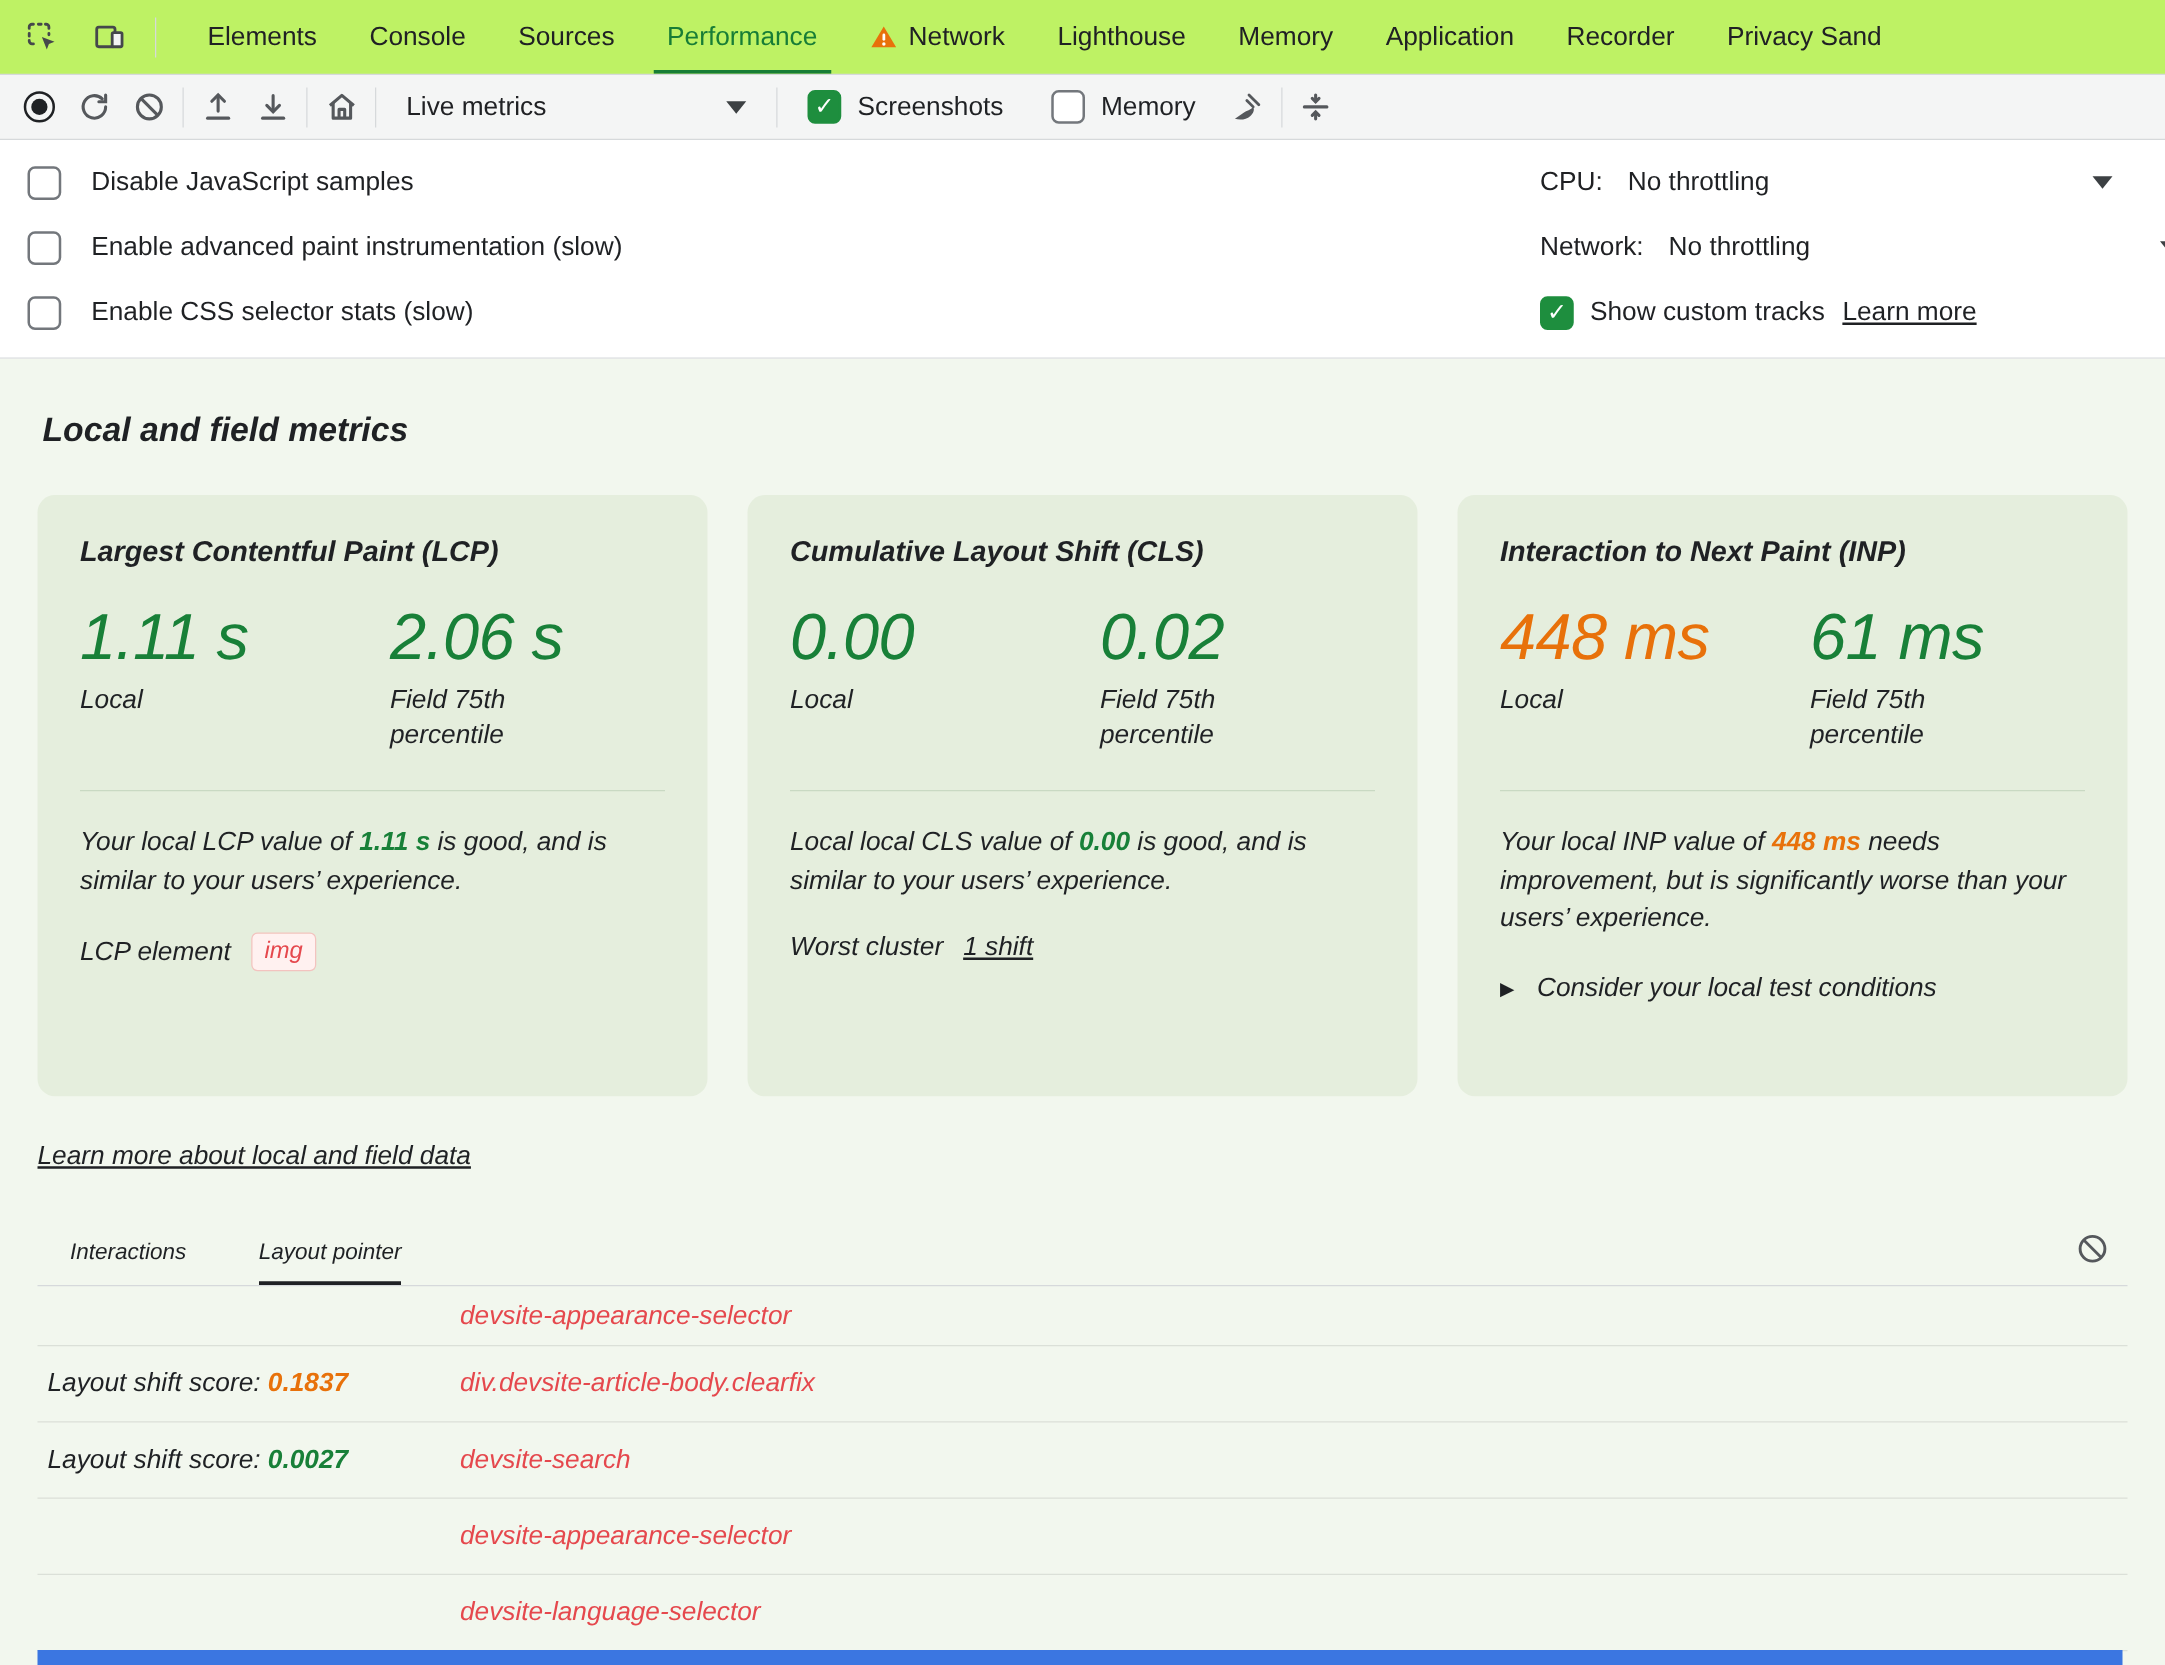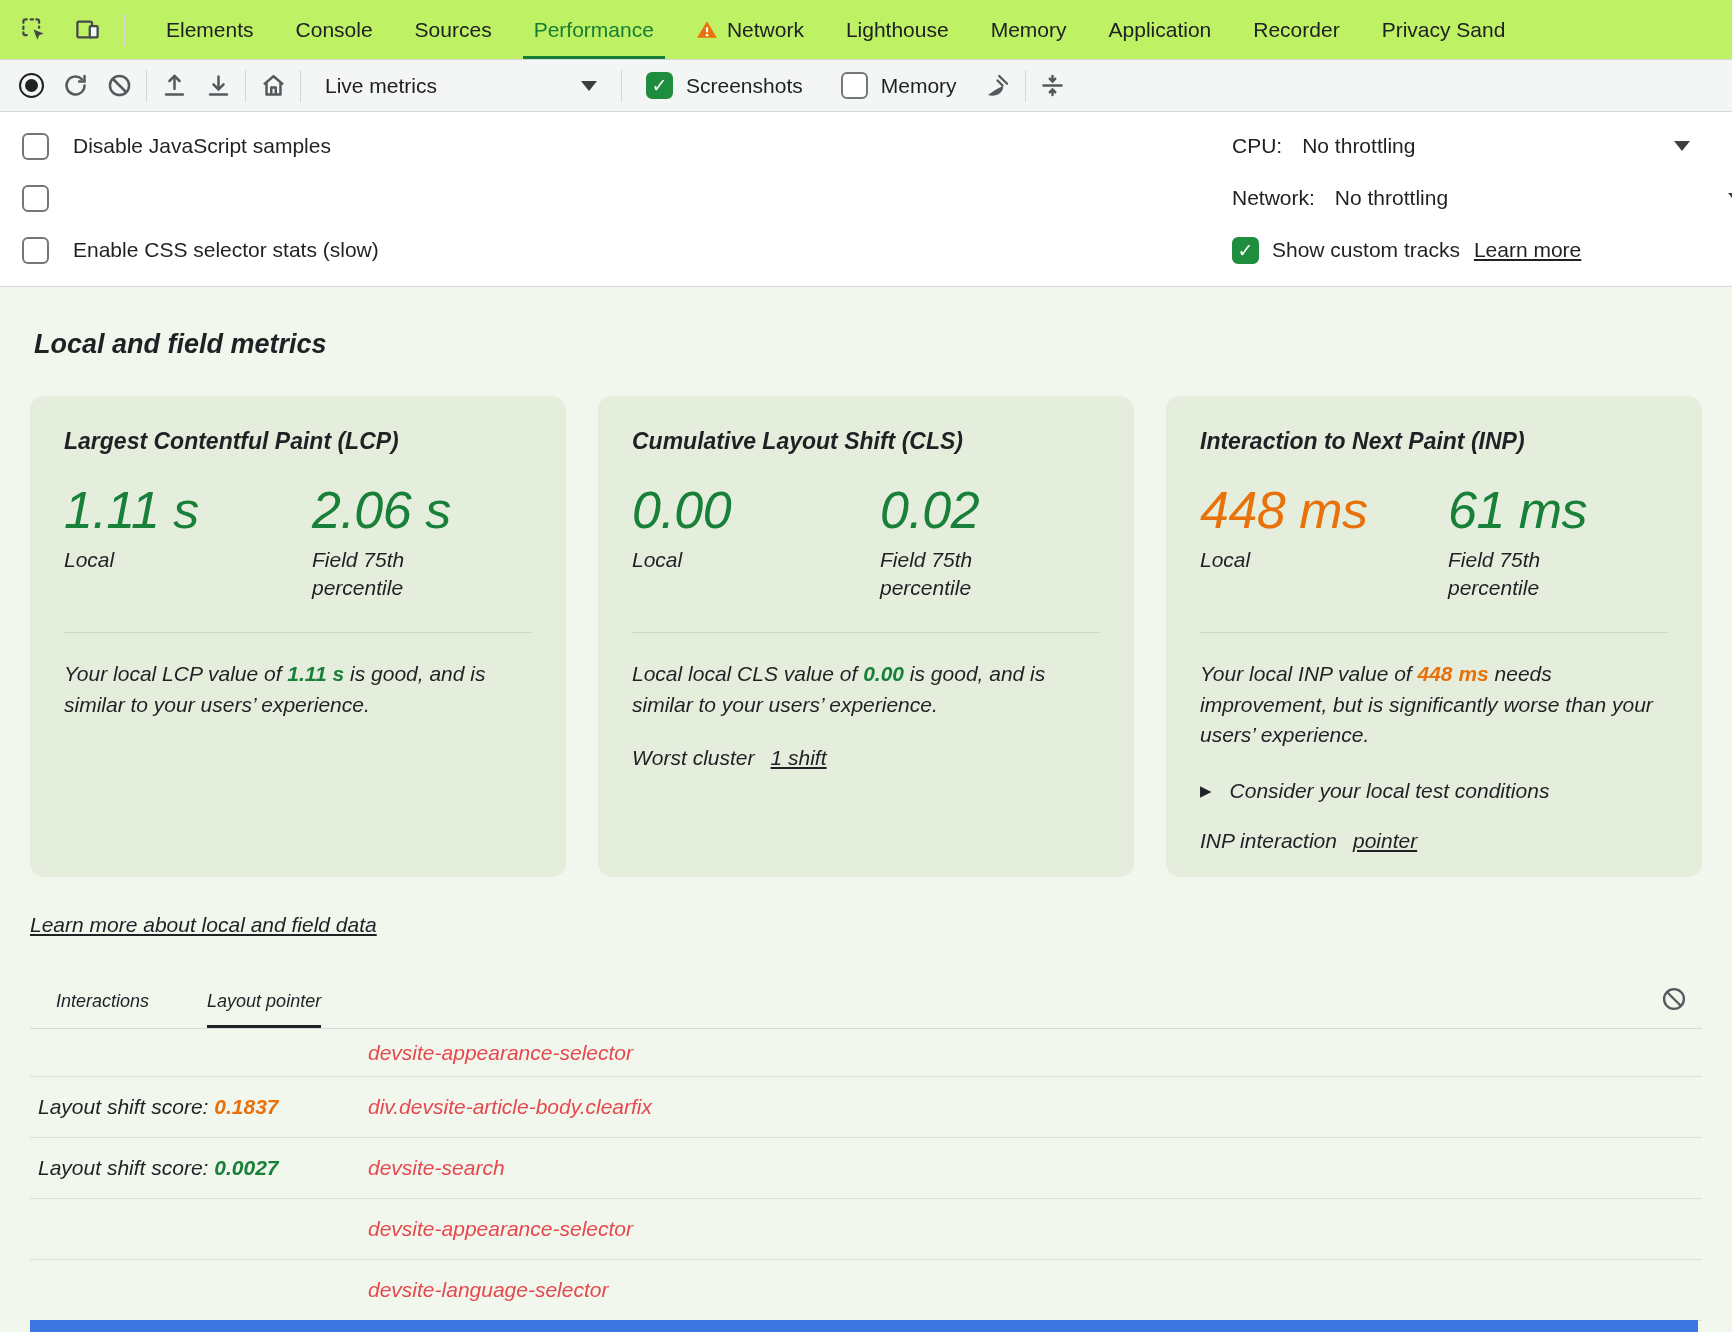--- a/index.html
+++ b/index.html
@@ -232,20 +232,21 @@
   </div>
 
   <div class="settings">
     <div class="settings-left">
       <div class="set-row">
         <span class="cbx"></span>
         <span>Disable JavaScript samples</span>
       </div>
       <div class="set-row">
         <span class="cbx"></span>
+        <span>Enable advanced paint instrumentation (slow)</span>
       </div>
       <div class="set-row">
         <span class="cbx"></span>
         <span>Enable CSS selector stats (slow)</span>
       </div>
     </div>
     <div class="settings-right">
       <div class="set-row">
         <span class="lbl">CPU:</span>
         <span class="val">No throttling</span>
@@ -280,20 +281,24 @@
             <div class="big green">1.11 s</div>
             <div class="val-label">Local</div>
           </div>
           <div class="val-col second">
             <div class="big green">2.06 s</div>
             <div class="val-label">Field 75th percentile</div>
           </div>
         </div>
         <hr>
         <p><span>Your local LCP value of </span><span class="inline-green">1.11 s</span><span> is good, and is similar to your users’ experience.</span></p>
+        <div class="card-footer">
+          <span>LCP element</span>
+          <span class="img-badge">img</span>
+        </div>
       </section>
 
       <section class="card">
         <h3>Cumulative Layout Shift (CLS)</h3>
         <div class="vals">
           <div class="val-col">
             <div class="big green">0.00</div>
             <div class="val-label">Local</div>
           </div>
           <div class="val-col second">
@@ -319,24 +324,20 @@
           <div class="val-col second">
             <div class="big green">61 ms</div>
             <div class="val-label">Field 75th percentile</div>
           </div>
         </div>
         <hr>
         <p><span>Your local INP value of </span><span class="inline-orange">448 ms</span><span> needs improvement, but is significantly worse than your users’ experience.</span></p>
         <div class="disclosure">
           <span class="tri">▶</span>
           <span>Consider your local test conditions</span>
-        </div>
-        <div class="card-footer">
-          <span>INP interaction</span>
-          <a class="link">pointer</a>
         </div>
       </section>
     </div>
 
     <a class="link learn-link">Learn more about local and field data</a>
 
     
     <div class="log">
       <div class="log-tabs">
         <div class="log-tab">Interactions</div>

